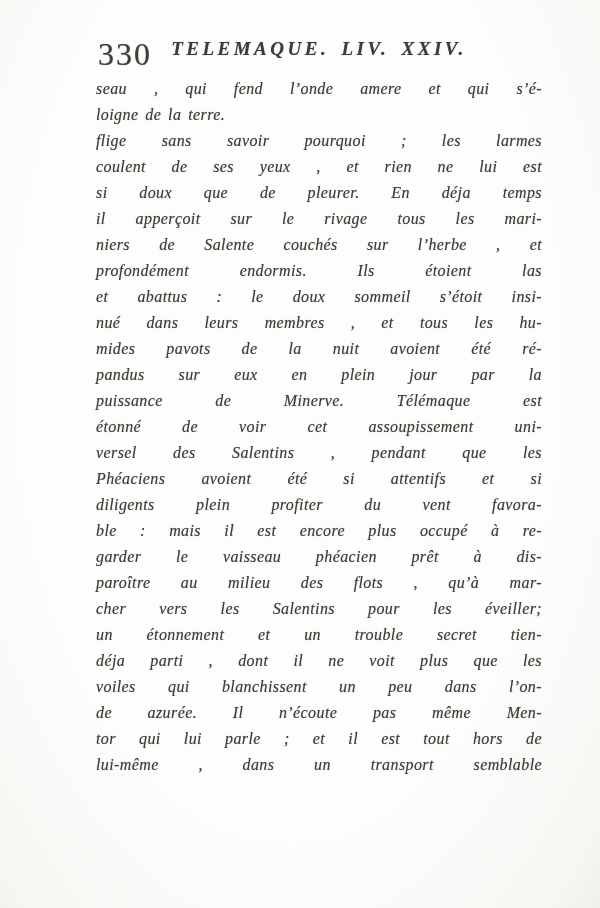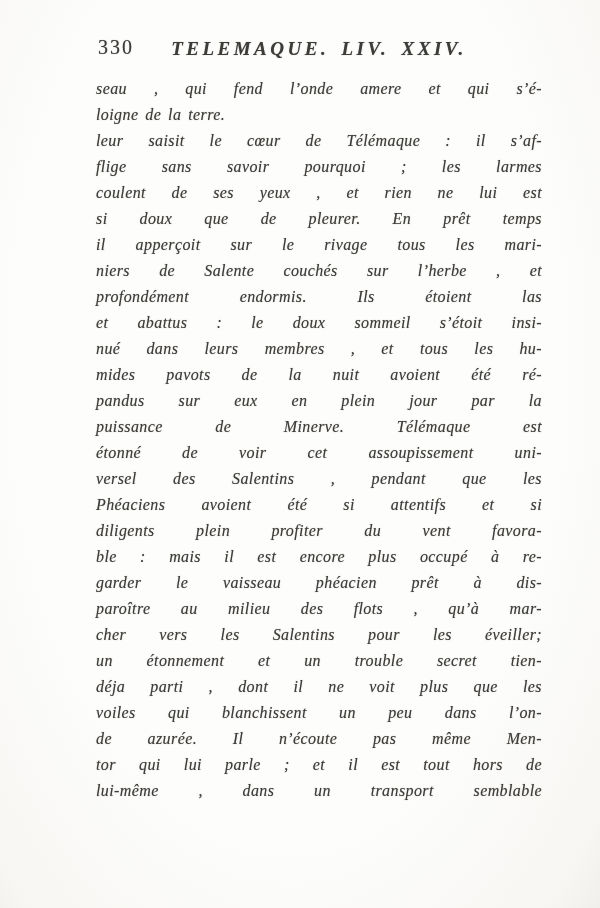--- a/index.html
+++ b/index.html
@@ -22,21 +22,21 @@
   .header-row {
     position: relative;
     height: 34px;
     font-style: italic;
     white-space: nowrap;
   }
   .page-number {
     position: absolute;
     left: 2px;
     top: 2px;
-    font-size: 20px;
+    font-size: 32px;
     letter-spacing: 2px;
     font-style: normal;
     text-shadow: 0 0 1px rgba(62,60,56,0.55);
   }
   .running-title {
     position: absolute;
     left: 50%;
     transform: translateX(-50%);
     top: 4px;
     font-size: 19px;
@@ -71,24 +71,23 @@
 <body>
 
 <div class="page">
   <div class="header-row">
     <span class="page-number">330</span>
     <span class="running-title">TELEMAQUE. LIV. XXIV.</span>
   </div>
   <div class="text-block" id="text-block">
       <div class="line">seau , qui fend l’onde amere et qui s’é-</div>
       <div class="line no-just">loigne de la terre.</div>
-      <div class="line">leur saisit le cœur de Télémaque : il s’af-</div>
       <div class="line">flige sans savoir pourquoi ; les larmes</div>
       <div class="line">coulent de ses yeux , et rien ne lui est</div>
-      <div class="line">si doux que de pleurer. En prêt temps</div>
+      <div class="line">si doux que de pleurer. En déja temps</div>
       <div class="line">il apperçoit sur le rivage tous les mari-</div>
       <div class="line">niers de Salente couchés sur l’herbe , et</div>
       <div class="line">profondément endormis. Ils étoient las</div>
       <div class="line">et abattus : le doux sommeil s’étoit insi-</div>
       <div class="line">nué dans leurs membres , et tous les hu-</div>
       <div class="line">mides pavots de la nuit avoient été ré-</div>
       <div class="line">pandus sur eux en plein jour par la</div>
       <div class="line">puissance de Minerve. Télémaque est</div>
       <div class="line">étonné de voir cet assoupissement uni-</div>
       <div class="line">versel des Salentins , pendant que les</div>

